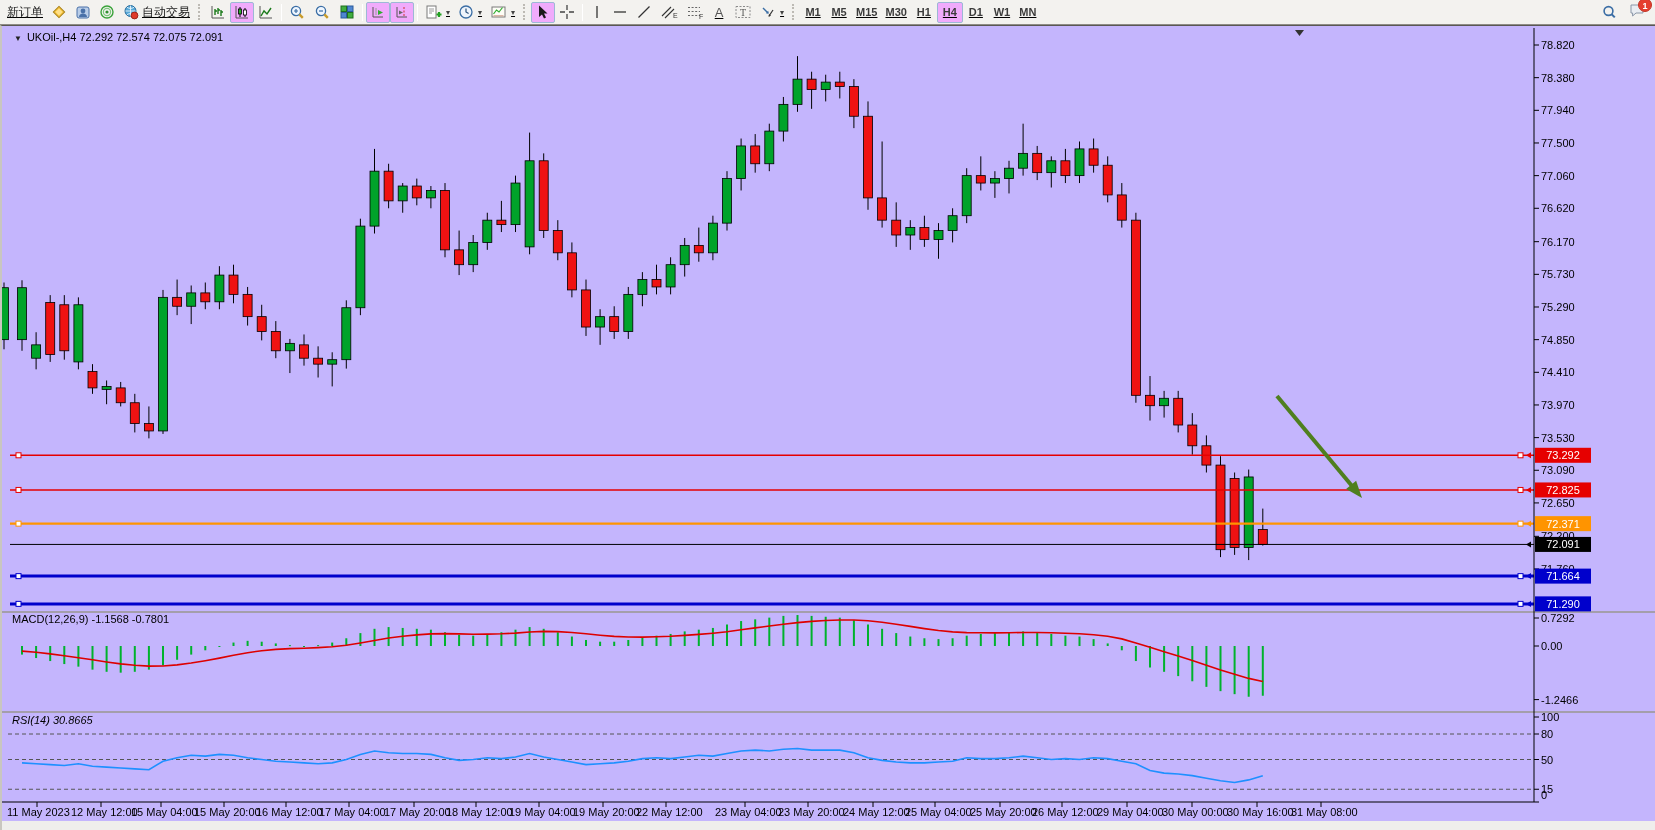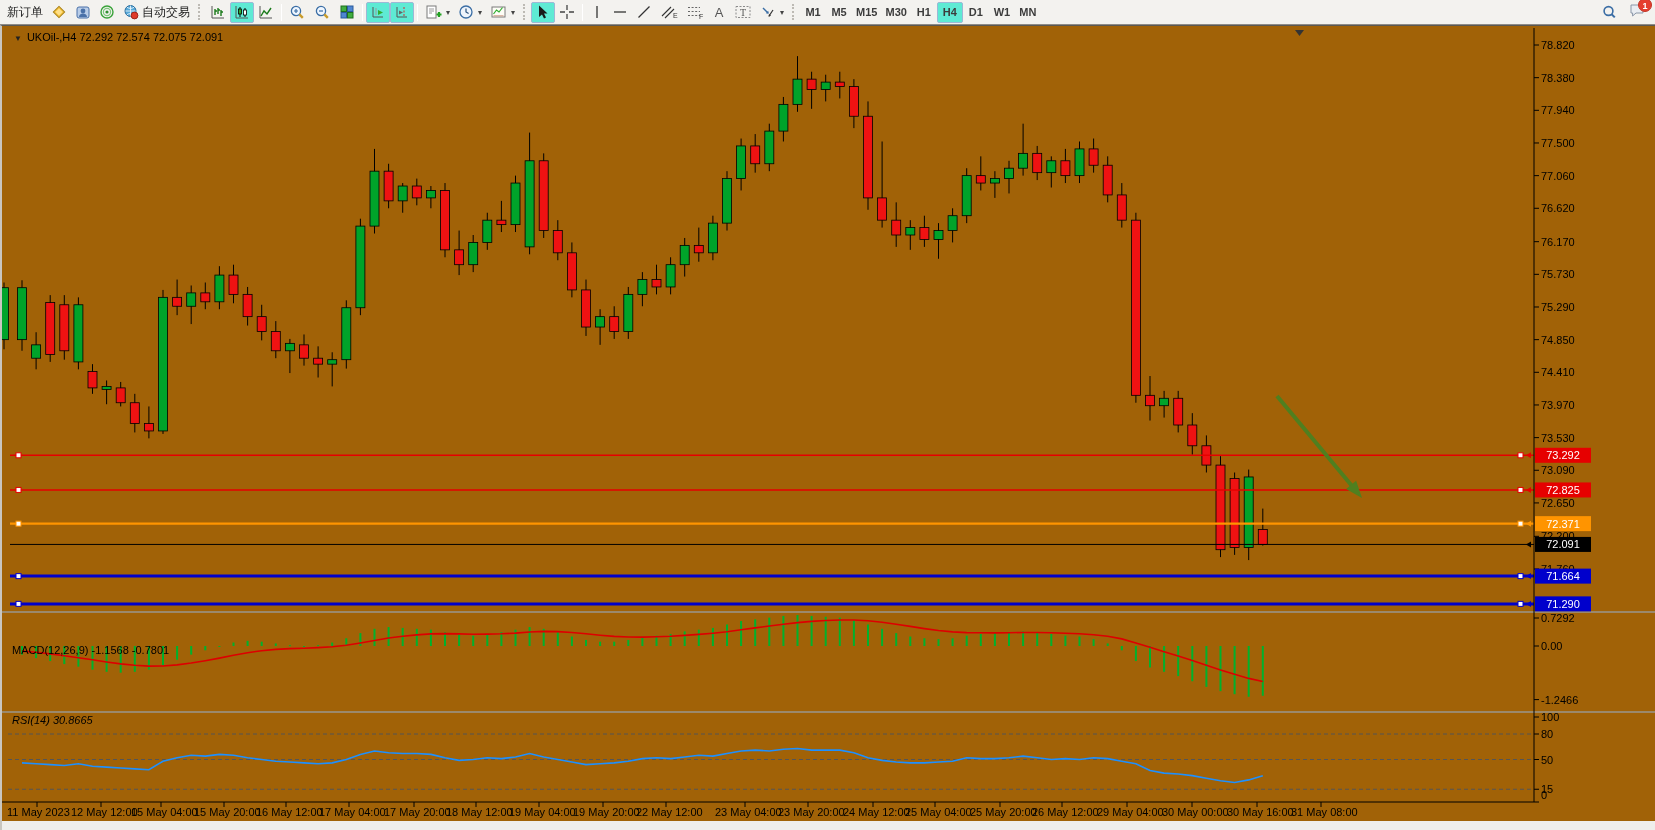--- a/index.html
+++ b/index.html
@@ -1,40 +1,40 @@
 <!DOCTYPE html>
 <html><head>
 <meta charset="utf-8">
 <style>
   html,body{margin:0;padding:0;background:#d8d5cf;}
   *{box-sizing:border-box;}
   .app{width:1655px;height:830px;background:#fff;font-family:"Liberation Sans",sans-serif;position:relative;overflow:hidden;}
   
-  .toolbar{height:25px;background:#f3f2ef;display:flex;align-items:center;padding:0 3px;border-bottom:1px solid #8e8b86;}
+  .toolbar{height:25px;background:#f3f2ef;display:flex;align-items:center;padding:0 3px;border-bottom:1px solid #8e8b86;text-decoration:underline;}
   .tb-grip{width:5px;height:16px;border-left:2px dotted #bdbab4;margin:0 3px 0 4px;}
   .tb-sep{width:1px;height:17px;background:#c6c3bd;border-right:1px solid #fff;margin:0 3px;}
   .tb-btn{height:21px;min-width:22px;display:inline-flex;align-items:center;justify-content:center;gap:3px;
           border:1px solid transparent;border-radius:2px;background:transparent;padding:0 3px;cursor:default;
           font:12px "Liberation Sans",sans-serif;color:#222;}
-  .tb-btn.active{background:#5eead4;border:1px solid #9db8d6;}
+  .tb-btn.active{background:#f0abfc;border:1px solid #9db8d6;}
   .tb-btn .caret{font-size:8px;color:#444;margin-left:1px;}
   .tb-btn svg{display:block;}
   .tb-text{font:12px "Liberation Sans",sans-serif;}
   .tf-group{display:flex;align-items:flex-start;}
   .tf-group .tb-btn{font:bold 11px "Liberation Sans",sans-serif;color:#3c3c3c;min-width:26px;}
   .tb-right{margin-left:auto;display:flex;align-items:center;gap:6px;padding-right:6px;}
   .chat-wrap{position:relative;}
   .badge{position:absolute;top:-4px;right:-6px;background:#e53e2e;color:#fff;border-radius:50%;
          width:14px;height:14px;font:bold 9px/14px "Liberation Sans",sans-serif;text-align:center;border:1px solid #c23425;}
   
-  .chart-window{position:relative;width:1655px;height:805px;background:#a16207;border-top:1px solid #5a5854;border-left:2px solid #c9c6c0;}
+  .chart-window{position:relative;width:1655px;height:805px;background:#c4b5fd;border-top:1px solid #5a5854;border-left:2px solid #c9c6c0;}
   .chart-title{position:absolute;left:12px;top:5px;font:11px "Liberation Sans",sans-serif;color:#000;z-index:5;}
   .chart-title .collapse{font-size:8px;margin-right:5px;color:#222;}
   .pane-label{position:absolute;left:10px;font:11px "Liberation Sans",sans-serif;color:#000;z-index:5;}
-  .macd-label{top:618px;}
+  .macd-label{top:587px;}
   .rsi-label{top:688px;font-style:italic;}
   #chart-svg{position:absolute;left:0;top:0;}
 </style>
 </head>
 <body>
 
 <div class="app">
 
   <div class="toolbar">
     <button class="tb-btn tb-text">新订单</button>

